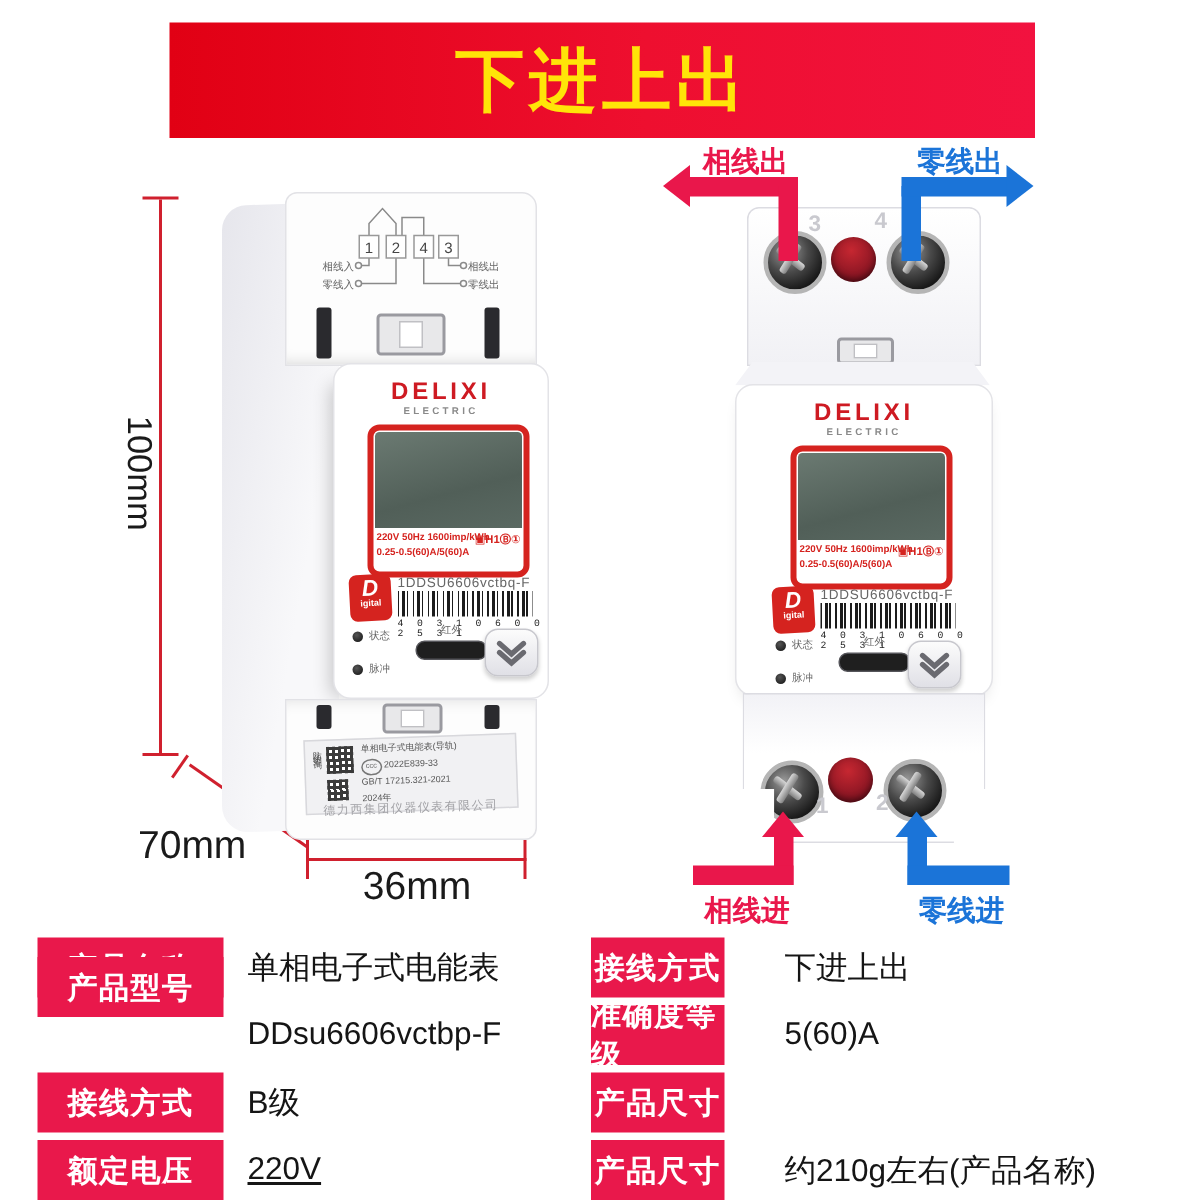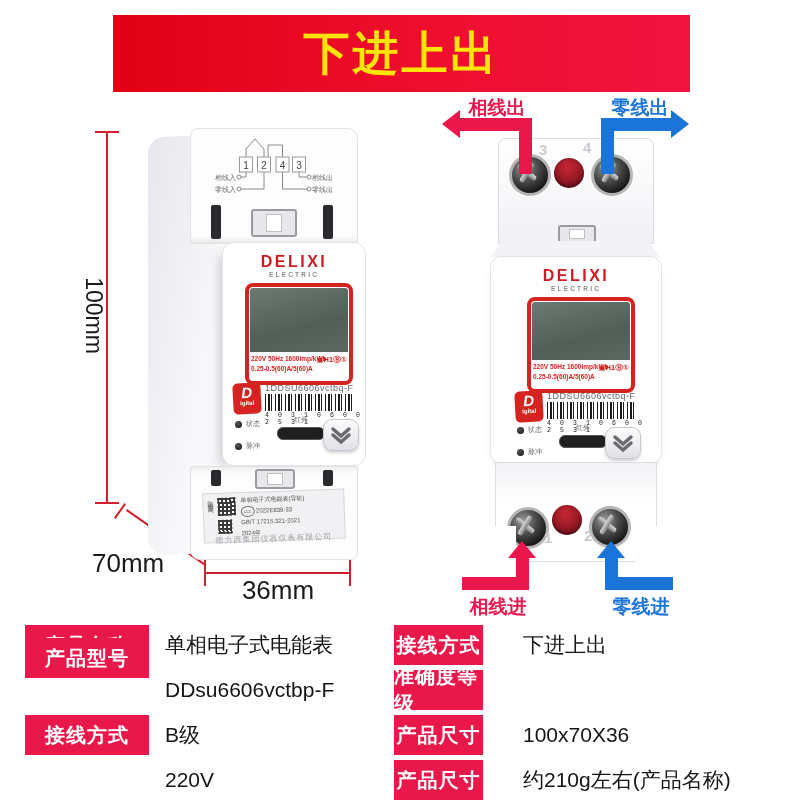--- a/index.html
+++ b/index.html
@@ -320,23 +320,24 @@
   <div class="abs arrow-lab lab-blue" style="left:599px;top:594px;">零线进</div>
 
   <div class="abs cell cell-val col-lv" style="top:625px;">单相电子式电能表</div>
   <div class="abs cell cell-lab col-ll" style="top:625px;">产品名称</div>
   <div class="abs cell cell-lab col-rl" style="top:625px;">接线方式</div>
   <div class="abs cell cell-val col-rv" style="top:625px;">下进上出</div>
 
   <div class="abs cell cell-lab col-ll" style="top:638px;">产品型号</div>
   <div class="abs cell cell-val col-lv" style="top:670px;">DDsu6606vctbp-F</div>
   <div class="abs cell cell-lab col-rl" style="top:670px;">准确度等级</div>
+  <div class="abs cell cell-val col-rv" style="top:670px;">5(60)A</div>
 
   <div class="abs cell cell-lab col-ll" style="top:715px;">接线方式</div>
   <div class="abs cell cell-val col-lv" style="top:715px;">B级</div>
   <div class="abs cell cell-lab col-rl" style="top:715px;">产品尺寸</div>
-  <div class="abs cell cell-val col-rv" style="top:715px;">100x70X36</div>
-
-  <div class="abs cell cell-val col-lv" style="top:760px;">220V</div>
+
+  <div class="abs cell cell-lab col-ll" style="top:760px;">额定电压</div>
+  <div class="abs cell cell-val col-lv" style="top:760px;text-decoration:underline;">220V</div>
   <div class="abs cell cell-lab col-rl" style="top:760px;">产品尺寸</div>
   <div class="abs cell cell-val col-rv" style="top:760px;">约210g左右(产品名称)</div>
 
 </div>
 
 </body></html>

